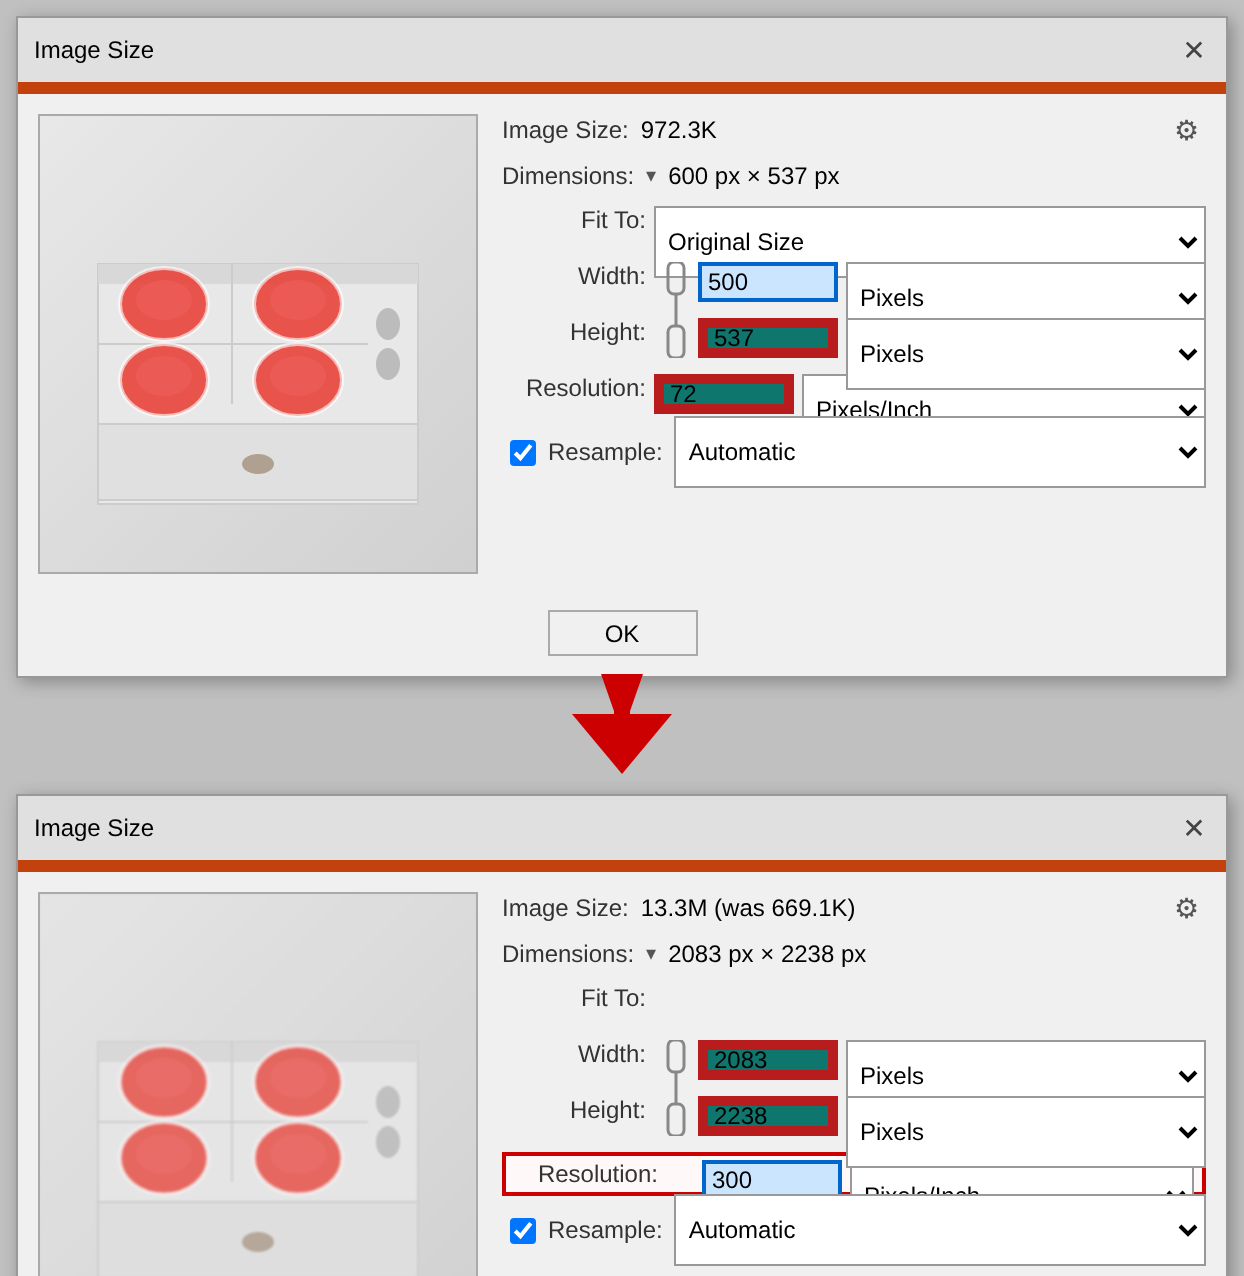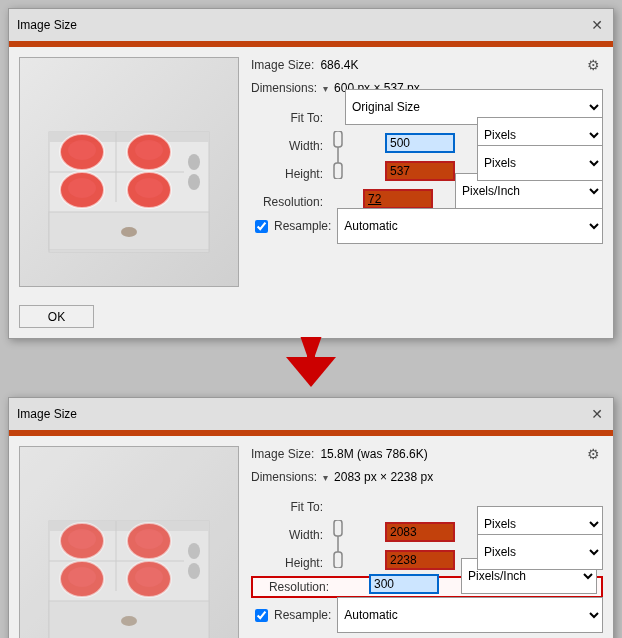--- a/index.html
+++ b/index.html
@@ -109,36 +109,36 @@
     .gear-icon {
       width: 16px;
       height: 16px;
       cursor: pointer;
       color: #555;
       font-size: 14px;
     }
 
     .field-row {
       display: flex;
-      align-items: flex-end;
-      gap: 22px;
+      align-items: flex-start;
+      gap: 4px;
       height: 22px;
     }
 
     .field-label {
       text-align: right;
       width: 72px;
       flex-shrink: 0;
       color: #333;
     }
 
     .text-input {
       height: 20px;
-      border: 2px solid #b91c1c;
-      background: #c2410c;
+      border: 5px solid #b91c1c;
+      background: #0f766e;
       padding: 1px 3px;
       font-size: 12px;
       width: 70px;
     }
 
     .text-input.selected {
       background: #cce5ff;
       border: 2px solid #0066cc;
       color: #000;
     }
@@ -157,21 +157,20 @@
       align-items: center;
       gap: 6px;
       height: 22px;
     }
 
     .dialog-footer {
       display: flex;
       justify-content: center;
       gap: 10px;
       padding: 8px 10px 10px;
-      flex-direction: column;
     }
 
     .dialog-btn {
       width: 75px;
       height: 23px;
       background: #f0f0f0;
       border: 1px solid #aaa;
       font-size: 12px;
       cursor: pointer;
     }
@@ -237,21 +236,21 @@
           <ellipse cx="165" cy="90" rx="6" ry="8" fill="#b0b0b0" opacity="0.8"></ellipse>
           <ellipse cx="165" cy="110" rx="6" ry="8" fill="#b0b0b0" opacity="0.8"></ellipse>
         </svg>
       </div>
     </div>
 
     <div class="controls-panel">
 
       <div class="info-row">
         <span class="info-label">Image Size:</span>
-        <span class="info-value">686.4K</span>
+        <span class="info-value">972.3K</span>
         <span style="margin-left:auto;" class="gear-icon">⚙</span>
       </div>
 
       <div class="info-row">
         <span class="info-label">Dimensions:</span>
         <span class="dims-icon">▾</span>
         <span class="info-value">600 px × 537 px</span>
       </div>
 
       <div class="field-row">
@@ -291,21 +290,21 @@
           <select class="select-input" style="flex:1;">
             <option>Pixels</option>
             <option>Inches</option>
             <option>Centimeters</option>
           </select>
         </div>
       </div>
 
       <div class="field-row">
         <span class="field-label">Resolution:</span>
-        <input type="text" class="text-input" value="72" style="margin-left: 18px; text-decoration: underline;">
+        <input type="text" class="text-input" value="72" style=" text-decoration: underline;">
         <select class="select-input" style="flex:1;">
           <option>Pixels/Inch</option>
           <option>Pixels/Centimeter</option>
         </select>
       </div>
 
       <div class="checkbox-row">
         <input type="checkbox" checked="" style="margin-left: 4px;">
         <span class="info-label">Resample:</span>
         <select class="select-input" style="flex:1;">
@@ -365,21 +364,21 @@
           <ellipse cx="165" cy="90" rx="6" ry="8" fill="#b0b0b0" opacity="0.8"></ellipse>
           <ellipse cx="165" cy="110" rx="6" ry="8" fill="#b0b0b0" opacity="0.8"></ellipse>
         </svg>
       </div>
     </div>
 
     <div class="controls-panel">
 
       <div class="info-row">
         <span class="info-label">Image Size:</span>
-        <span class="info-value">15.8M (was 786.6K)</span>
+        <span class="info-value">13.3M (was 669.1K)</span>
         <span style="margin-left:auto;" class="gear-icon">⚙</span>
       </div>
 
       <div class="info-row">
         <span class="info-label">Dimensions:</span>
         <span class="dims-icon">▾</span>
         <span class="info-value">2083 px × 2238 px</span>
       </div>
 
       <div class="field-row">

